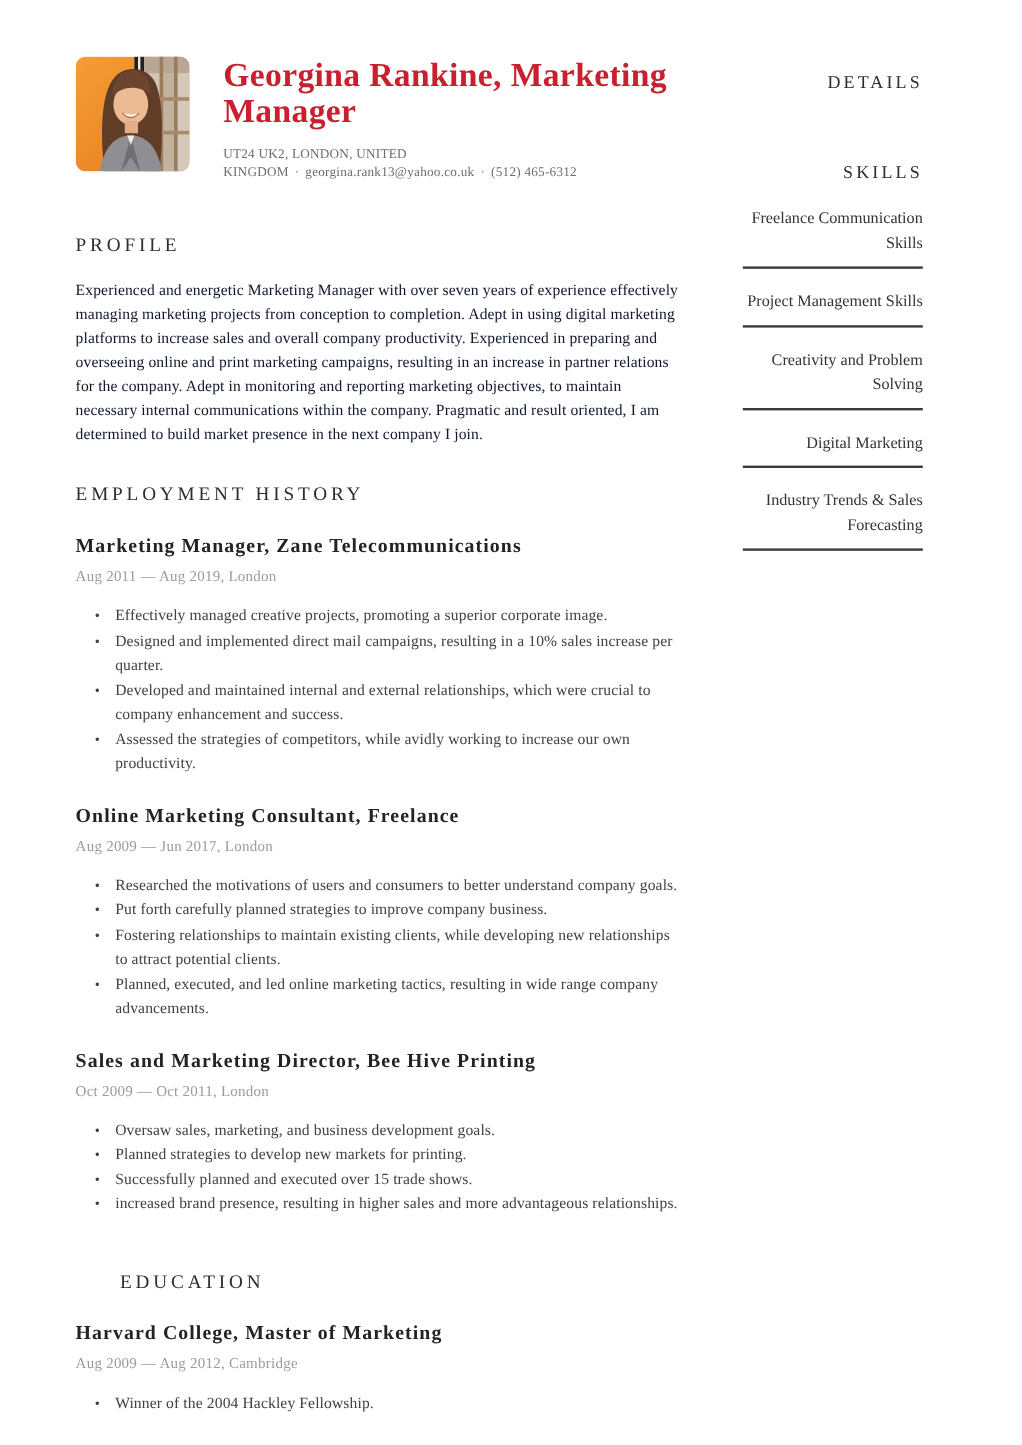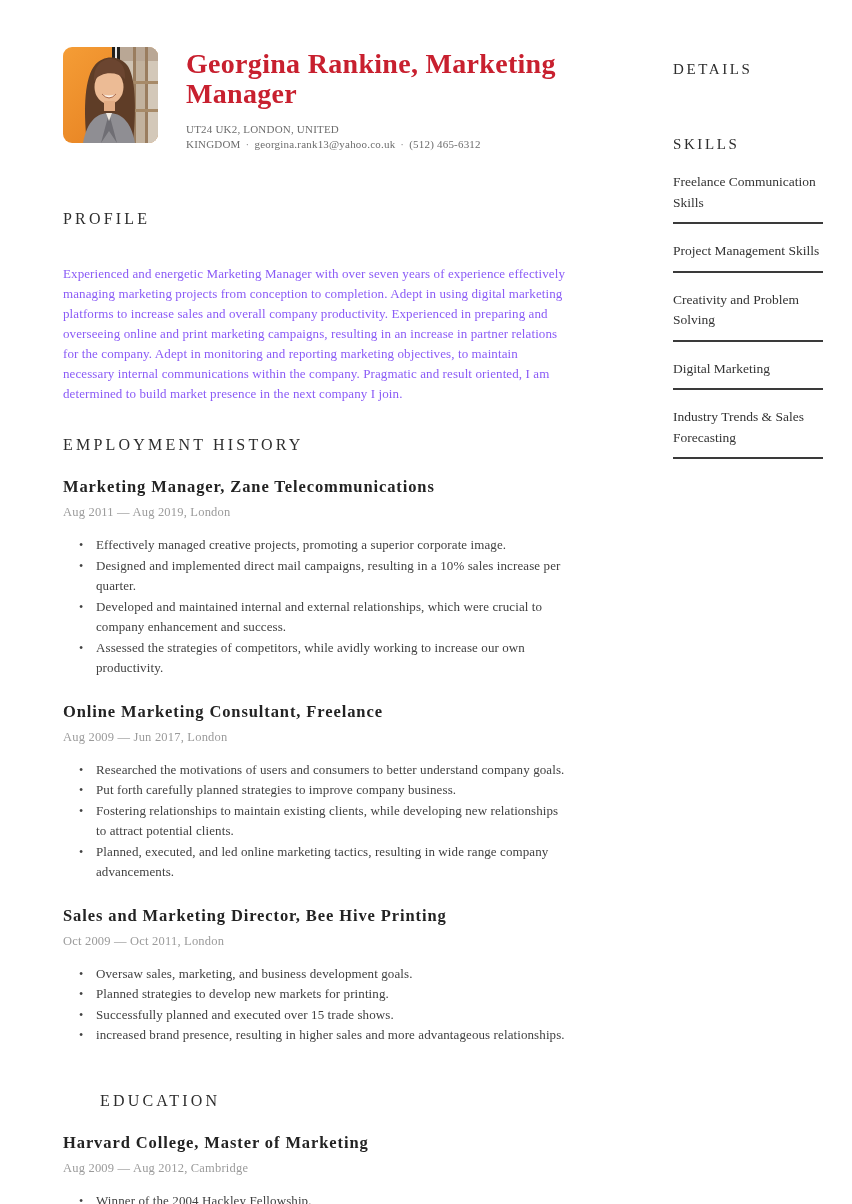--- a/index.html
+++ b/index.html
@@ -27,23 +27,23 @@
   .contact{
     margin-top:13px;max-width:392px;
     font-size:11px;line-height:15px;color:#6d6d6d;letter-spacing:0.2px;
   }
   .contact .sep{padding:0 5px;color:#8a8a8a;}
 
   .section-heading{
     margin:0;font-size:16px;font-weight:normal;color:#2d2d2d;
     letter-spacing:3.2px;line-height:19px;
   }
-  .profile-heading{margin-top:57px;}
+  .profile-heading{margin-top:43px;}
   .profile-text{
-    margin:36px 0 0 0;font-size:13px;line-height:20px;color:#8b5cf6;
+    margin:18px 0 0 0;font-size:13px;line-height:20px;color:#0f172a;
     letter-spacing:0.1px;
   }
   .employment-heading{margin-top:31px;}
   .job{margin-top:23px;}
   .job-title{
     margin:0;font-size:16.5px;line-height:19px;font-weight:bold;color:#232323;
     letter-spacing:0.9px;
   }
   .job-date{
     margin:9px 0 0 0;font-size:12.5px;line-height:15px;color:#9b9b9b;letter-spacing:0.2px;
@@ -55,21 +55,21 @@
     position:relative;padding-left:33px;
     font-size:13px;line-height:20.5px;color:#414141;letter-spacing:0.1px;
   }
   ul.bullets li::before{
     content:"•";position:absolute;left:16px;top:0;
     font-size:12px;color:#414141;
   }
   .education-heading{margin-top:45px;margin-left:37px;}
 
   
-  .sidebar{position:absolute;left:673px;top:60px;width:150px;}
+  .sidebar{position:absolute;left:619px;top:60px;width:150px;text-align:right;}
   .side-heading{
     margin:0;font-size:15px;font-weight:normal;color:#2d2d2d;
     letter-spacing:2.6px;line-height:18px;
   }
   .skills-heading{margin-top:57px;}
   .skill-list{margin-top:19px;}
   .skill-item{
     font-size:13.5px;line-height:20.5px;color:#333333;
     padding-bottom:9px;margin-bottom:17px;
     border-bottom:2px solid #3a3a3a;

